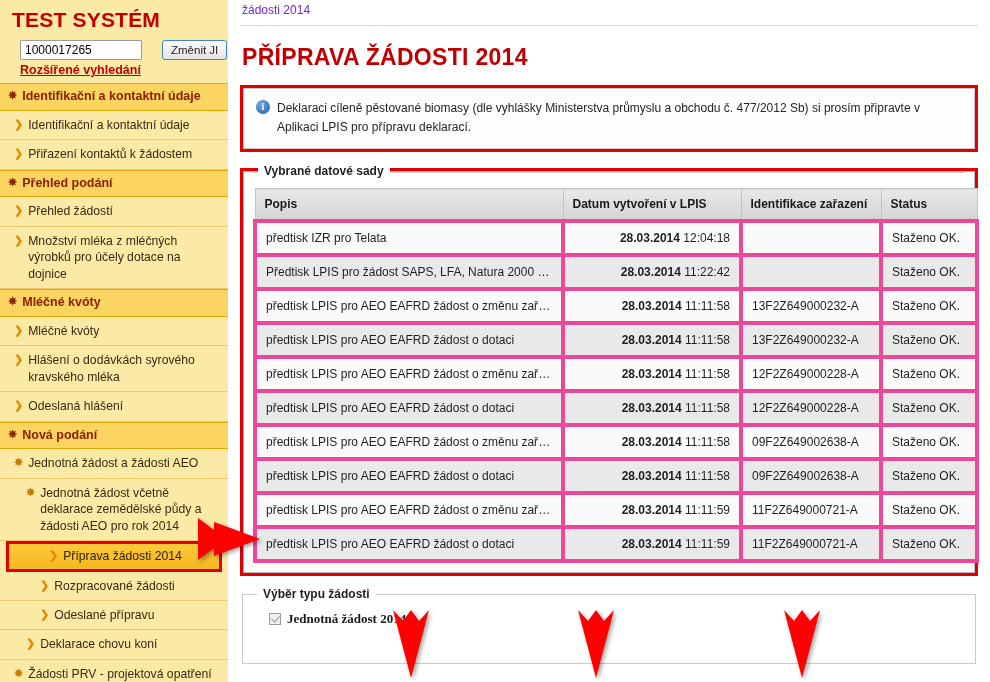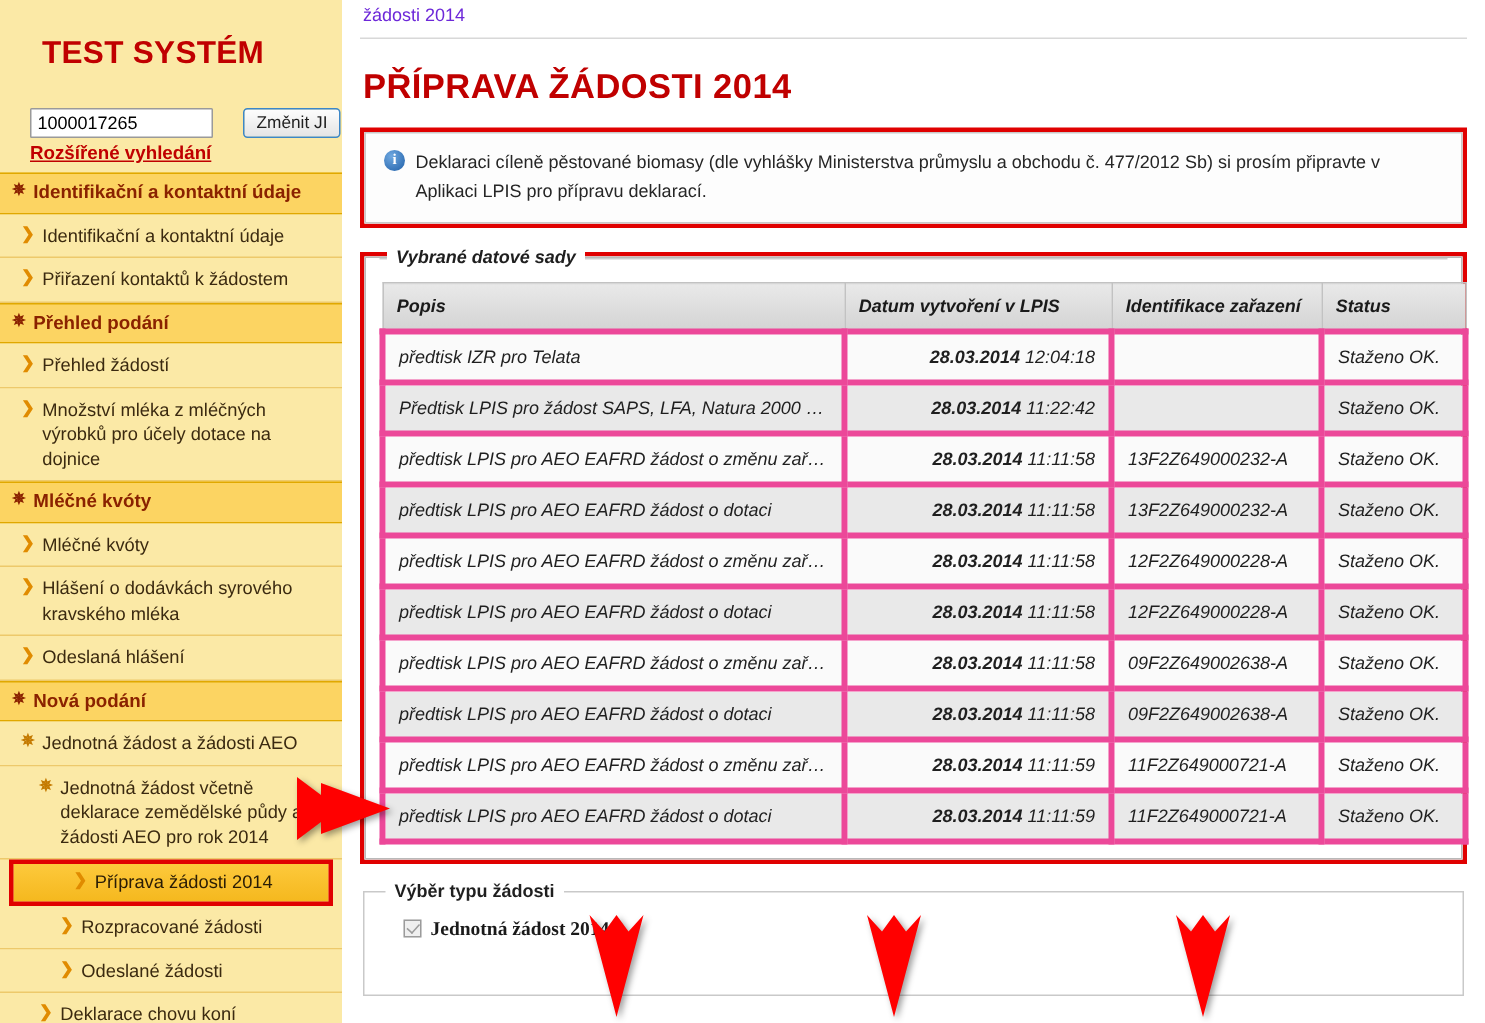--- a/index.html
+++ b/index.html
@@ -23,21 +23,21 @@
     width: 228px; height: 682px;
     background: #fbe9a6;
     overflow: hidden;
   }
   .brand {
     color: #c00000;
     font-size: 21px;
     font-weight: bold;
     letter-spacing: .2px;
     padding: 8px 0 4px 12px;
-    margin: 16px;
+    margin: 0;
     font-family: "Liberation Sans", sans-serif;
   }
   .ji-row {
     padding: 4px 0 0 20px;
     display: flex;
     align-items: center;
     gap: 20px;
   }
   .ji-input {
     width: 122px;
@@ -178,21 +178,20 @@
     font-size: 12px;
     color: #262626;
     line-height: 1.55;
     max-width: 680px;
   }
 
   
   .panel-wrap {
     border: 3px solid #e00000;
     margin: 16px 0 10px 0;
-    font-style: italic;
   }
   .panel {
     border: 1px solid #b9b9b9;
     background: #ffffff;
     padding: 0 9px 9px 9px;
     position: relative;
   }
   .panel-legend {
     position: absolute;
     top: -8px; left: 14px;
@@ -370,21 +369,21 @@
     <div class="nav-item lvl3 selected">
       <span class="chev">❯</span>
       <span class="txt">Příprava žádosti 2014</span>
     </div>
     <div class="nav-item lvl3">
       <span class="chev">❯</span>
       <span class="txt">Rozpracované žádosti</span>
     </div>
     <div class="nav-item lvl3">
       <span class="chev">❯</span>
-      <span class="txt">Odeslané žádosti</span>
+      <span class="txt">Odeslané přípravu</span>
     </div>
     <div class="nav-item lvl2">
       <span class="chev">❯</span>
       <span class="txt">Deklarace chovu koní</span>
     </div>
     <div class="nav-item lvl1">
       <span class="chev-down">✵</span>
       <span class="txt">Žádosti PRV - projektová opatření</span>
     </div>
 

